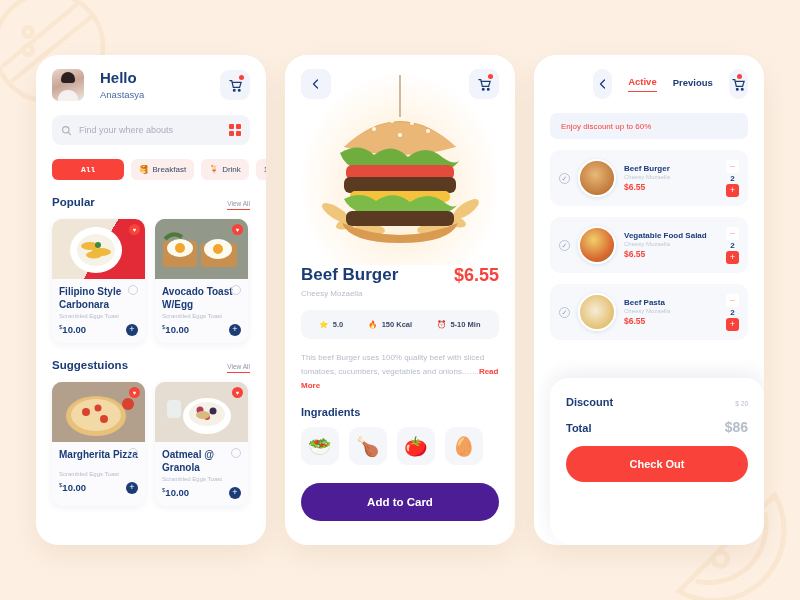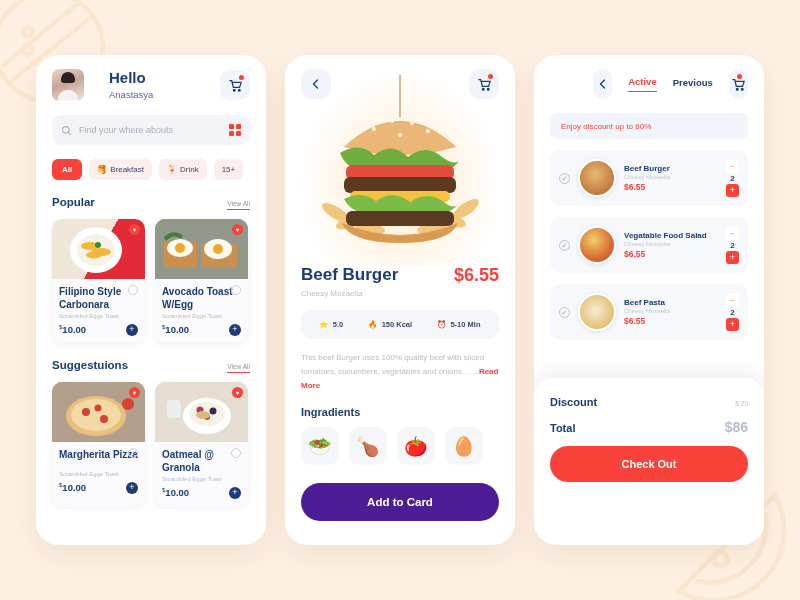--- a/index.html
+++ b/index.html
@@ -18,21 +18,21 @@
     position: absolute; top: 55px; width: 230px; height: 490px;
     background: #ffffff; border-radius: 22px; overflow: hidden;
     box-shadow: 0 10px 28px rgba(180,140,100,.16);
   }
   #frame-home { left: 36px; }
   #frame-detail { left: 285px; }
   #frame-cart { left: 534px; }
 
   
   .home-pad { padding: 14px 16px 0; }
-  .hdr { display: flex; align-items: center; gap: 25px; }
+  .hdr { display: flex; align-items: center; gap: 16px; }
   .avatar {
     width: 32px; height: 32px; border-radius: 7px; flex: none;
     background: linear-gradient(160deg,#e8d7cd 0%,#c9a596 45%,#f1e6e0 100%);
     position: relative; overflow: hidden;
   }
   .avatar::before {
     content:''; position:absolute; left:9px; top:3px; width:14px; height:11px;
     background:#2b2021; border-radius:7px 7px 3px 3px;
   }
   .avatar::after {
@@ -57,21 +57,21 @@
   .search-ph { font-size: 9px; color: #a8afbd; flex: 1; }
   .grid-ico { display: grid; grid-template-columns: 5px 5px; gap: 2px; }
   .grid-ico i { width: 5px; height: 5px; background: #f9423a; border-radius: 1px; display: block; }
 
   .chips { display: flex; gap: 7px; margin-top: 14px; }
   .chip {
     height: 21px; border-radius: 6px; background: #fdeeee; color: #3a4a66;
     font-size: 8px; display: flex; align-items: center; justify-content: center;
     gap: 3px; padding: 0 8px; cursor: pointer; white-space: nowrap;
   }
-  .chip.active { background: #f9423a; color: #fff; font-weight: bold; padding: 0 10px; }
+  .chip.active { background: #f9423a; color: #fff; font-weight: bold; padding: 0 29px; font-family: Liberation Mono, monospace; }
 
   .sec-head { display: flex; align-items: baseline; margin-top: 16px; }
   .sec-title { font-size: 11.5px; font-weight: bold; color: #1b3c77; }
   .view-all {
     margin-left: auto; font-size: 6.5px; color: #8a93a6;
     border-bottom: 1.5px solid #f9423a; padding-bottom: 2px; cursor: pointer;
   }
 
   .cards { display: flex; gap: 10px; margin-top: 9px; }
   .fcard {
@@ -164,21 +164,21 @@
   .stepper { display: flex; flex-direction: column; align-items: center; gap: 1px; flex: none; }
   .sbtn {
     width: 13px; height: 13px; border-radius: 3px; font-size: 9px; line-height: 12px;
     text-align: center; cursor: pointer;
   }
   .sminus { background: #fff; color: #f9a59f; }
   .splus { background: #f9423a; color: #fff; }
   .sqty { font-size: 8px; font-weight: bold; color: #1b3c77; }
 
   .summary {
-    position: absolute; left: 0; right: 0; bottom: 0; height: 167px;
+    position: absolute; left: 16px; right: 0; bottom: 0; height: 167px;
     background: #fff; border-radius: 18px 18px 22px 22px;
     box-shadow: 0 -5px 18px rgba(40,60,110,.09); padding: 18px 16px 0;
   }
   .srow { display: flex; align-items: baseline; margin-bottom: 11px; }
   .slabel { font-size: 11px; font-weight: bold; color: #1b3c77; }
   .sval-sm { margin-left: auto; font-size: 6.5px; color: #b6bcc9; }
   .sval-lg { margin-left: auto; font-size: 14px; font-weight: bold; color: #b6bcc9; }
   .pay {
     height: 28px; background: #f8f9fc; border-radius: 14px; display: flex;
     align-items: center; padding: 0 14px; margin-top: 3px; cursor: pointer;

